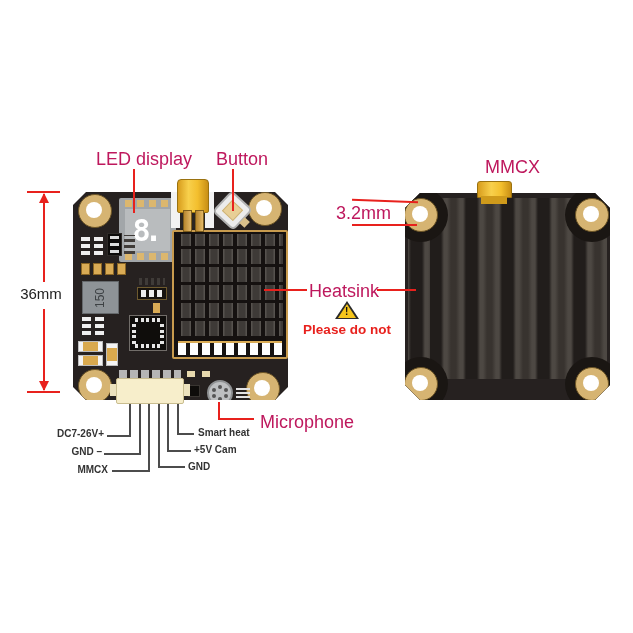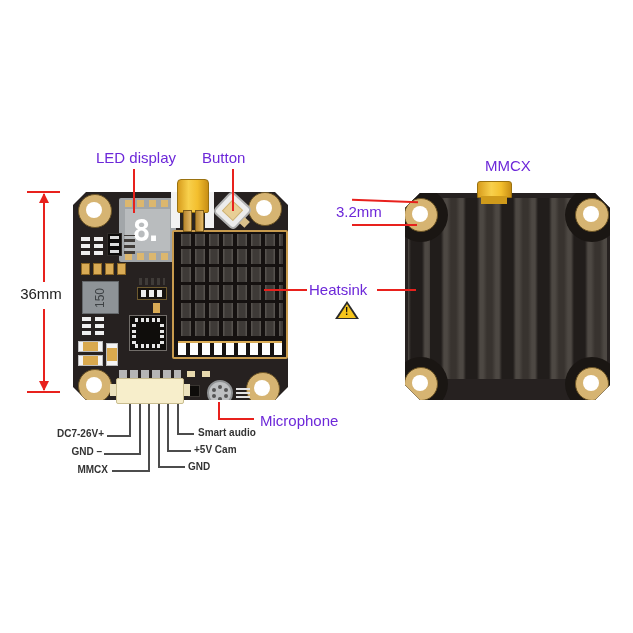--- a/index.html
+++ b/index.html
@@ -98,21 +98,21 @@
     border:1px solid #c9bd8f;border-radius:2px;box-sizing:border-box;}
   .ph-tab{position:absolute;top:384px;width:6px;height:12px;background:#ece2bd;}
   
   .rl{position:absolute;background:#e8211d;}
   .wire-v{position:absolute;width:2px;background:#4c4c4c;}
   .wire-h{position:absolute;height:2px;background:#4c4c4c;}
   .arr{position:absolute;width:0;height:0;}
   .arr-up{border-left:5px solid transparent;border-right:5px solid transparent;border-bottom:10px solid #e8211d;}
   .arr-down{border-left:5px solid transparent;border-right:5px solid transparent;border-top:10px solid #e8211d;}
   
-  .lbl{position:absolute;font-size:15px;color:#6d28d9;white-space:nowrap;}
+  .lbl{position:absolute;font-size:18px;color:#be185d;white-space:nowrap;}
   .pin-label{position:absolute;font-size:10px;color:#333;white-space:nowrap;font-weight:bold;}
   .ra{text-align:right;}
   .dim-label{position:absolute;left:14px;top:285px;width:54px;text-align:center;font-size:15px;background:#fff;}
   .warn{position:absolute;left:281px;top:301px;width:132px;text-align:center;}
   .warn-tri{margin:0 auto;width:0;height:0;border-left:12px solid transparent;border-right:12px solid transparent;
     border-bottom:18px solid #2a2a2a;position:relative;}
   .warn-tri::after{content:"";position:absolute;left:-9px;top:3px;border-left:9px solid transparent;
     border-right:9px solid transparent;border-bottom:14px solid #f5c51c;}
   .warn-mark{position:absolute;left:-2px;top:5px;font-size:10px;font-weight:bold;color:#111;z-index:2;}
   .warn-text{font-size:13.5px;font-weight:bold;color:#e8211d;line-height:15px;margin-top:3px;}
@@ -202,21 +202,21 @@
     <div class="hole" style="left:170px;top:5px"></div>
     <div class="hole" style="left:-1px;top:174px"></div>
     <div class="hole" style="left:170px;top:174px"></div>
   </div>
   <div class="mmcx-back"></div>
   <div class="mmcx-back-base"></div>
 
   <div class="lbl" style="left:96px;top:149px">LED display</div>
   <div class="rl" style="left:133px;top:169px;width:2px;height:44px"></div>
 
-  <div class="lbl" style="left:202px;top:149px">Button</div>
+  <div class="lbl" style="left:216px;top:149px">Button</div>
   <div class="rl" style="left:232px;top:169px;width:2px;height:42px"></div>
 
   <div class="lbl" style="left:485px;top:157px">MMCX</div>
 
   <div class="lbl" style="left:336px;top:203px">3.2mm</div>
   <div class="rl" style="left:352px;top:200px;width:66px;height:2px;transform:rotate(2deg)"></div>
   <div class="rl" style="left:352px;top:224px;width:65px;height:2px"></div>
 
   <div class="rl" style="left:27px;top:191px;width:33px;height:2px"></div>
   <div class="rl" style="left:27px;top:391px;width:33px;height:2px"></div>
@@ -227,20 +227,21 @@
   <div class="dim-label">36mm</div>
 
   <div class="lbl" style="left:309px;top:281px">Heatsink</div>
   <div class="rl" style="left:264px;top:289px;width:43px;height:2px"></div>
   <div class="rl" style="left:377px;top:289px;width:39px;height:2px"></div>
 
   <div class="warn">
     <div class="warn-tri">
       <span class="warn-mark">!</span>
     </div>
+    <div class="warn-text">Please do not</div>
   </div>
 
   <div class="rl" style="left:218px;top:402px;width:2px;height:18px"></div>
   <div class="rl" style="left:218px;top:418px;width:36px;height:2px"></div>
   <div class="lbl" style="left:260px;top:412px">Microphone</div>
 
   <div class="wire-v" style="left:129px;top:404px;height:33px"></div>
   <div class="wire-v" style="left:139px;top:404px;height:51px"></div>
   <div class="wire-v" style="left:148px;top:404px;height:68px"></div>
   <div class="wire-v" style="left:158px;top:404px;height:64px"></div>
@@ -250,17 +251,17 @@
   <div class="wire-h" style="left:107px;top:435px;width:24px"></div>
   <div class="wire-h" style="left:104px;top:453px;width:37px"></div>
   <div class="wire-h" style="left:112px;top:470px;width:38px"></div>
   <div class="wire-h" style="left:158px;top:466px;width:27px"></div>
   <div class="wire-h" style="left:167px;top:450px;width:24px"></div>
   <div class="wire-h" style="left:177px;top:433px;width:17px"></div>
 
   <div class="pin-label ra" style="left:38px;top:428px;width:66px">DC7-26V+</div>
   <div class="pin-label ra" style="left:38px;top:446px;width:64px">GND –</div>
   <div class="pin-label ra" style="left:38px;top:464px;width:70px">MMCX</div>
-  <div class="pin-label" style="left:198px;top:427px">Smart audio</div>
+  <div class="pin-label" style="left:198px;top:427px">Smart heat</div>
   <div class="pin-label" style="left:194px;top:444px">+5V Cam</div>
   <div class="pin-label" style="left:188px;top:461px">GND</div>
 
 </div>
 
 </body></html>

